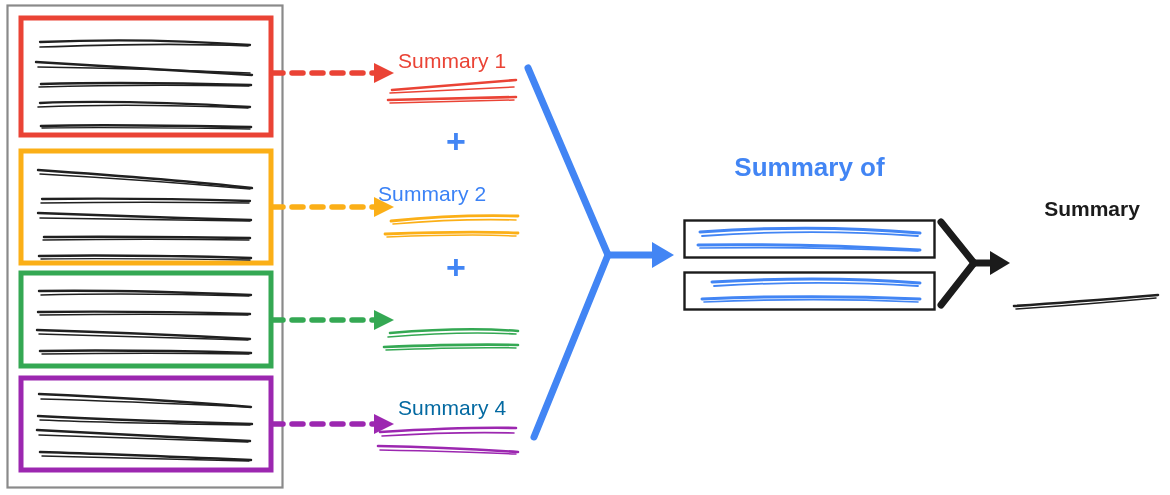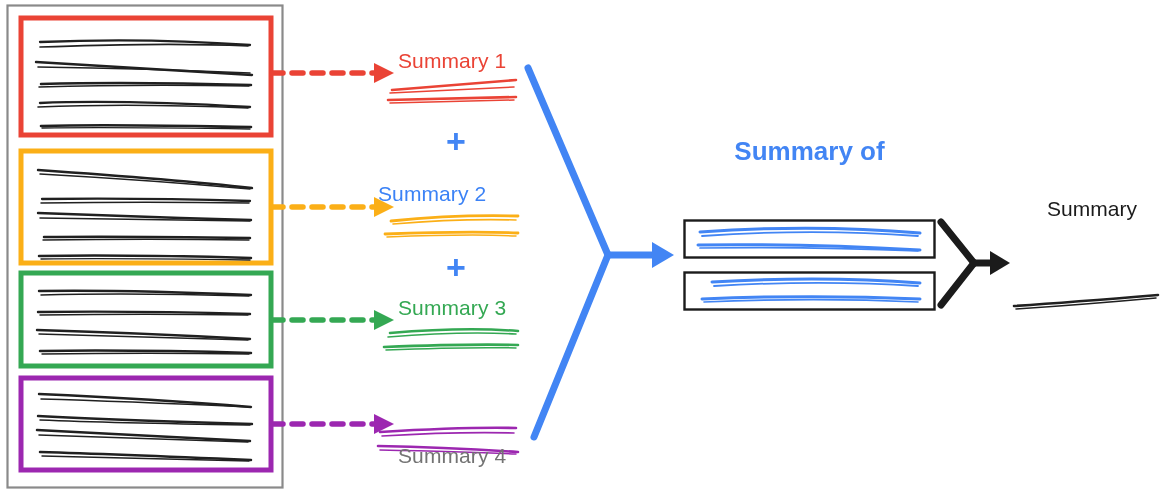--- a/index.html
+++ b/index.html
@@ -33,20 +33,21 @@
   .summary-label {
     font-size: 21px;
     font-weight: 400;
     letter-spacing: 0.1px;
   }
   .sos-label {
     font-size: 26px;
     font-weight: 600;
     text-align: center;
     line-height: 1.22;
+    margin-top: 16px;
   }
   .final-label {
     font-size: 21px;
     font-weight: 400;
     text-align: center;
     color: #1b1b1b;
     line-height: 1.25;
   }
   .plus-sign {
     position: absolute;
@@ -193,25 +194,24 @@
   </svg>
 
   <div class="lbl summary-label" style="left:398px; top:49px; color:#EA4335;">Summary 1</div>
 
   <div class="plus-sign" style="left:446px; top:124px; color:#4285F4;">+</div>
 
   <div class="lbl summary-label" style="left:378px; top:182px; color:#3b82f6;">Summary 2</div>
 
   <div class="plus-sign" style="left:446px; top:250px; color:#4285F4;">+</div>
 
-  <div class="lbl summary-label" style="left:398px; top:296px; color:#34A853;">Summary 3</div>
-
-  <div class="lbl summary-label" style="left:398px; top:396px; color:#737373;margin-top:48px;">Summary 4</div>
+
+  <div class="lbl summary-label" style="left:398px; top:396px; color:#0369a1;">Summary 4</div>
 
   <div class="lbl sos-label" style="left:684px; top:136px; width:251px; color:#4285F4;">
     <div>Summary of</div>
   </div>
 
-  <div class="lbl final-label" style="left:1016px; top:196px; width:152px;">
+  <div class="lbl final-label" style="left:1016px; top:196px; width:152px;font-weight:bold;">
     <div>Summary</div>
   </div>
 
 </div>
 
 </body></html>

